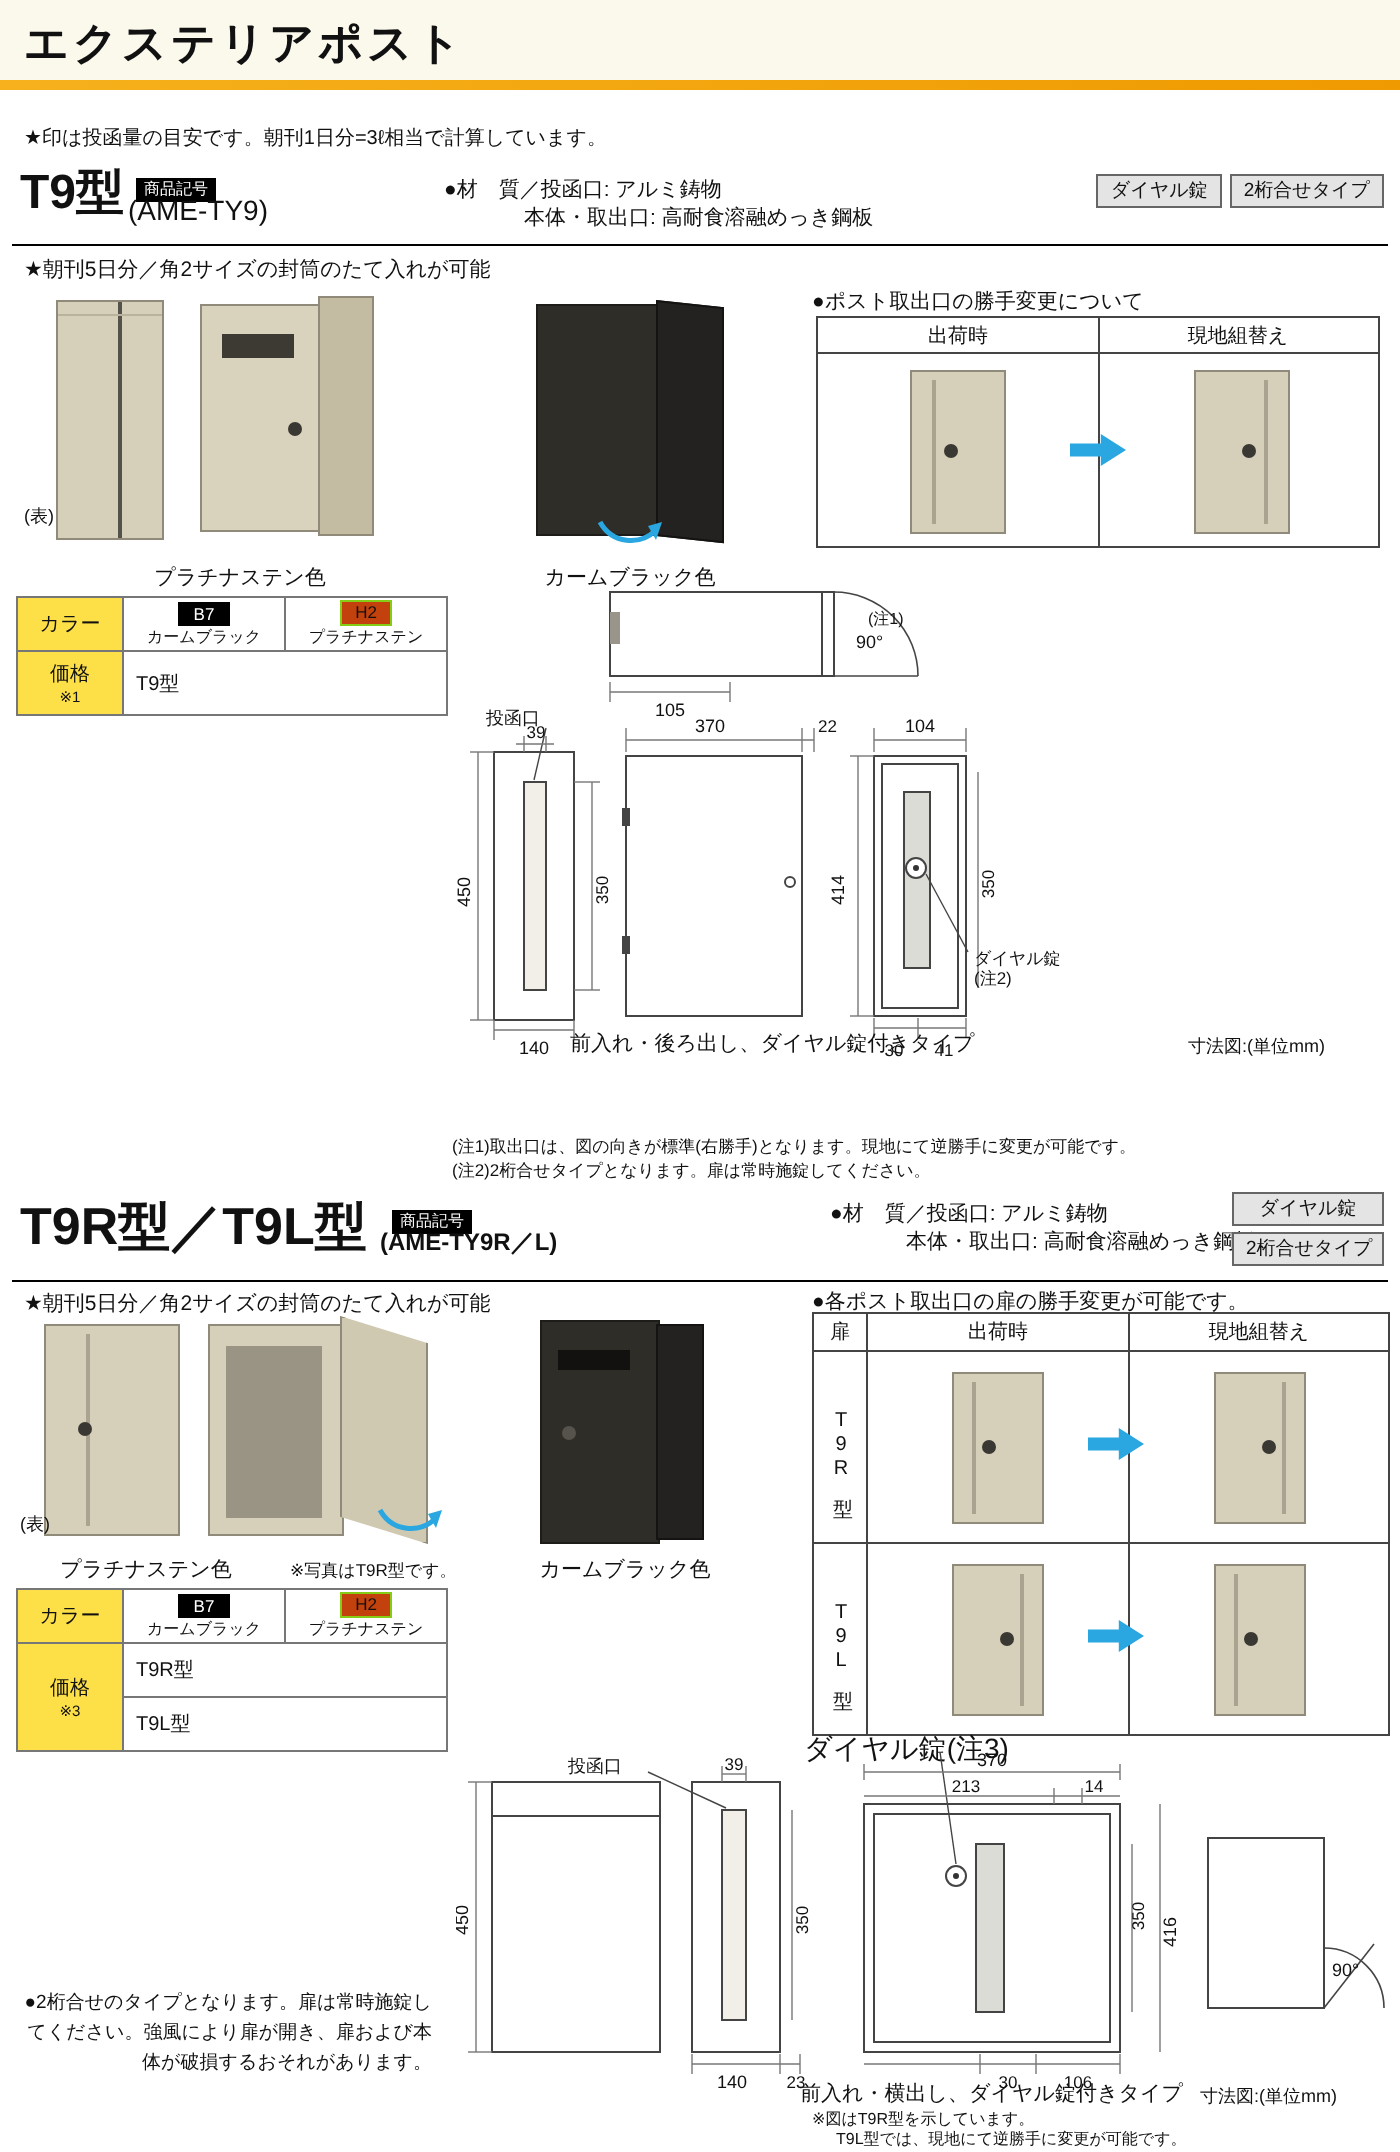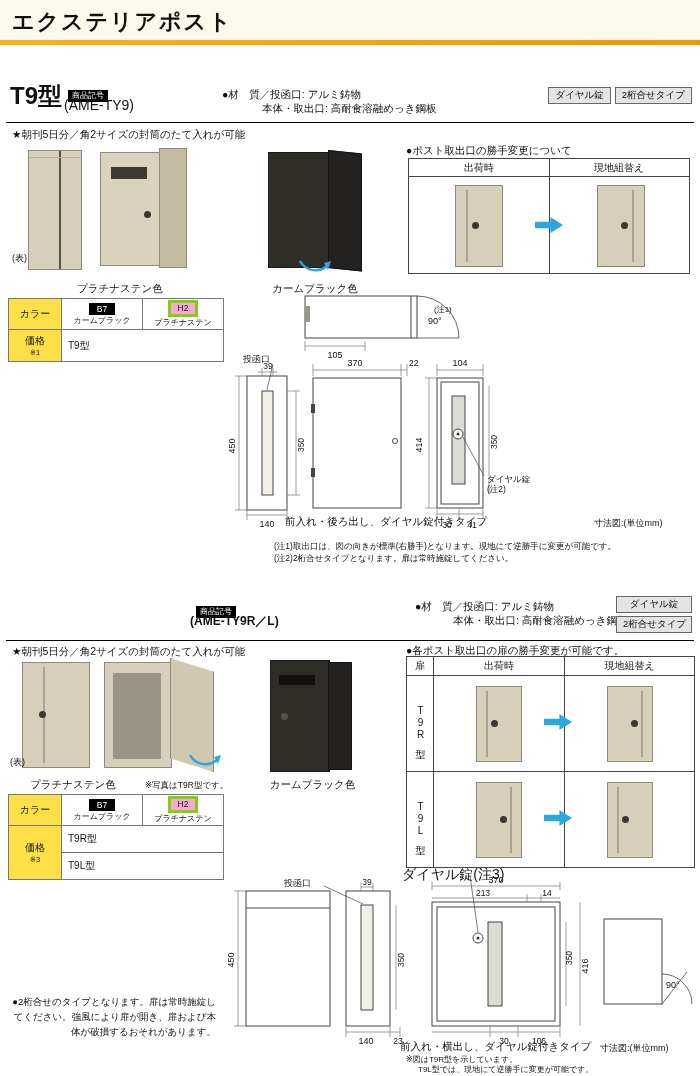--- a/index.html
+++ b/index.html
@@ -6,41 +6,42 @@
   .page{position:relative;width:700px;height:1076px;background:#fff;overflow:hidden;
         font-family:"Liberation Sans","DejaVu Sans",sans-serif;color:#111;}
   .abs{position:absolute;}
   .rule{position:absolute;left:6px;right:6px;border-top:1.3px solid #000;}
   .codetag{background:#000;color:#fff;font-size:8px;padding:1px 4px;line-height:10px;display:inline-block;}
   .tagbox{background:#e4e4e4;border:1px solid #666;font-size:9.5px;padding:1px 6px;white-space:nowrap;text-align:center;}
   .ptable{border-collapse:collapse;font-size:10px;background:#fff;}
   .ptable td{border:1px solid #777;vertical-align:middle;}
   .hd{background:#fde047;text-align:center;}
   .chipb{background:#000;color:#fff;font-size:8.5px;padding:0 8px;display:inline-block;line-height:12px;}
-  .chipw{background:#f9a8d4;border:3px solid #84cc16;font-size:8.5px;padding:0 7px;display:inline-block;line-height:11px;}
+  .chipw{background:#c2410c;border:1px solid #84cc16;font-size:8.5px;padding:0 7px;display:inline-block;line-height:11px;}
   .htable{border-collapse:collapse;font-size:10px;background:#fff;}
   .htable td{border:1px solid #444;vertical-align:middle;}
   .hhd{text-align:center;height:16px;}
   .vlab{writing-mode:vertical-rl;text-orientation:upright;text-align:center;font-size:10px;letter-spacing:1px;width:24px;}
   .imgcell{text-align:center;}
   .post{background:#d6cfba;border:1px solid #8f8a79;}
   .post .groove{position:absolute;top:4px;bottom:4px;width:2px;background:#aaa390;}
   .post .dial{position:absolute;width:7px;height:7px;border-radius:50%;background:#3a3833;}
   .arrow{position:absolute;width:28px;height:16px;background:#2aa7e0;
          clip-path:polygon(0 30%,55% 30%,55% 0,100% 50%,55% 100%,55% 70%,0 70%);}
   svg text{font-family:"Liberation Sans","DejaVu Sans",sans-serif;} 
 </style>
 </head>
 <body>
 
 <div class="page">
 
   <div class="abs" style="left:0;top:0;width:700px;height:40px;background:#fbf8ec;"></div>
   <div class="abs" style="left:12px;top:7px;font-size:22px;font-weight:bold;letter-spacing:2px;">エクステリアポスト</div>
   <div class="abs" style="left:0;top:40px;width:700px;height:5px;background:linear-gradient(90deg,#f6b11c,#ef9a00);"></div>
+  <div class="abs" style="left:12px;top:62px;font-size:10px;">★印は投函量の目安です。朝刊1日分=3ℓ相当で計算しています。</div>
 
   <div class="abs" style="left:10px;top:80px;font-size:24px;font-weight:bold;">T9型</div>
   <div class="abs" style="left:68px;top:84px;">
     <span class="codetag">商品記号</span>
   </div>
   <div class="abs" style="left:64px;top:97px;font-size:14px;font-weight:normal;">(AME-TY9)</div>
   <div class="abs" style="left:222px;top:88px;font-size:10.5px;">●材　質／投函口: アルミ鋳物</div>
   <div class="abs" style="left:262px;top:102px;font-size:10.5px;">本体・取出口: 高耐食溶融めっき鋼板</div>
   <div class="abs" style="right:8px;top:87px;display:flex;gap:4px;">
     <span class="tagbox">ダイヤル錠</span>
@@ -187,25 +188,26 @@
       <text x="222" y="240" text-anchor="middle" font-size="8.5">30</text>
       <text x="247" y="240" text-anchor="middle" font-size="8.5">41</text>
       <text x="262" y="194" font-size="8.5">ダイヤル錠</text>
       <text x="262" y="204" font-size="8.5">(注2)</text>
     </g>
   </svg>
 
   <div class="abs" style="left:285px;top:515px;font-size:10.5px;">前入れ・後ろ出し、ダイヤル錠付きタイプ</div>
   <div class="abs" style="left:594px;top:517px;font-size:9px;">寸法図:(単位mm)</div>
 
-  <div class="abs" style="left:226px;top:540px;font-size:8.5px;line-height:1.45;margin-left:48px;">
+  <div class="abs" style="left:226px;top:567px;font-size:8.5px;line-height:1.45;">
     <div>(注1)取出口は、図の向きが標準(右勝手)となります。現地にて逆勝手に変更が可能です。</div>
     <div>(注2)2桁合せタイプとなります。扉は常時施錠してください。</div>
   </div>
 
+  <div class="abs" style="left:10px;top:596px;font-size:26px;font-weight:bold;">T9R型／T9L型</div>
   <div class="abs" style="left:196px;top:600px;">
     <span class="codetag">商品記号</span>
   </div>
   <div class="abs" style="left:190px;top:613px;font-size:12px;font-weight:bold;">(AME-TY9R／L)</div>
   <div class="abs" style="left:415px;top:600px;font-size:10.5px;">●材　質／投函口: アルミ鋳物</div>
   <div class="abs" style="left:453px;top:614px;font-size:10.5px;">本体・取出口: 高耐食溶融めっき鋼板</div>
   <div class="abs" style="right:8px;top:596px;display:flex;flex-direction:column;gap:3px;width:76px;">
     <span class="tagbox">ダイヤル錠</span>
     <span class="tagbox">2桁合せタイプ</span>
   </div>

